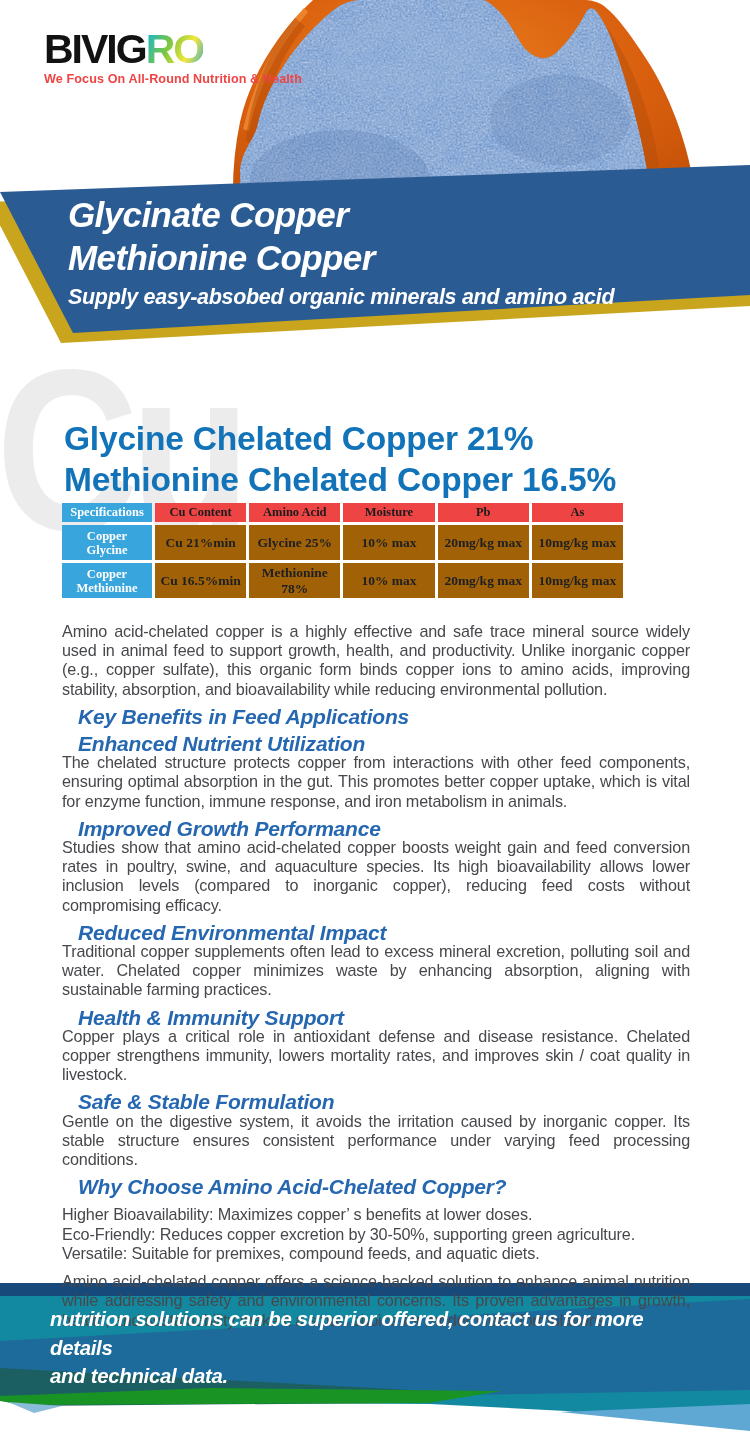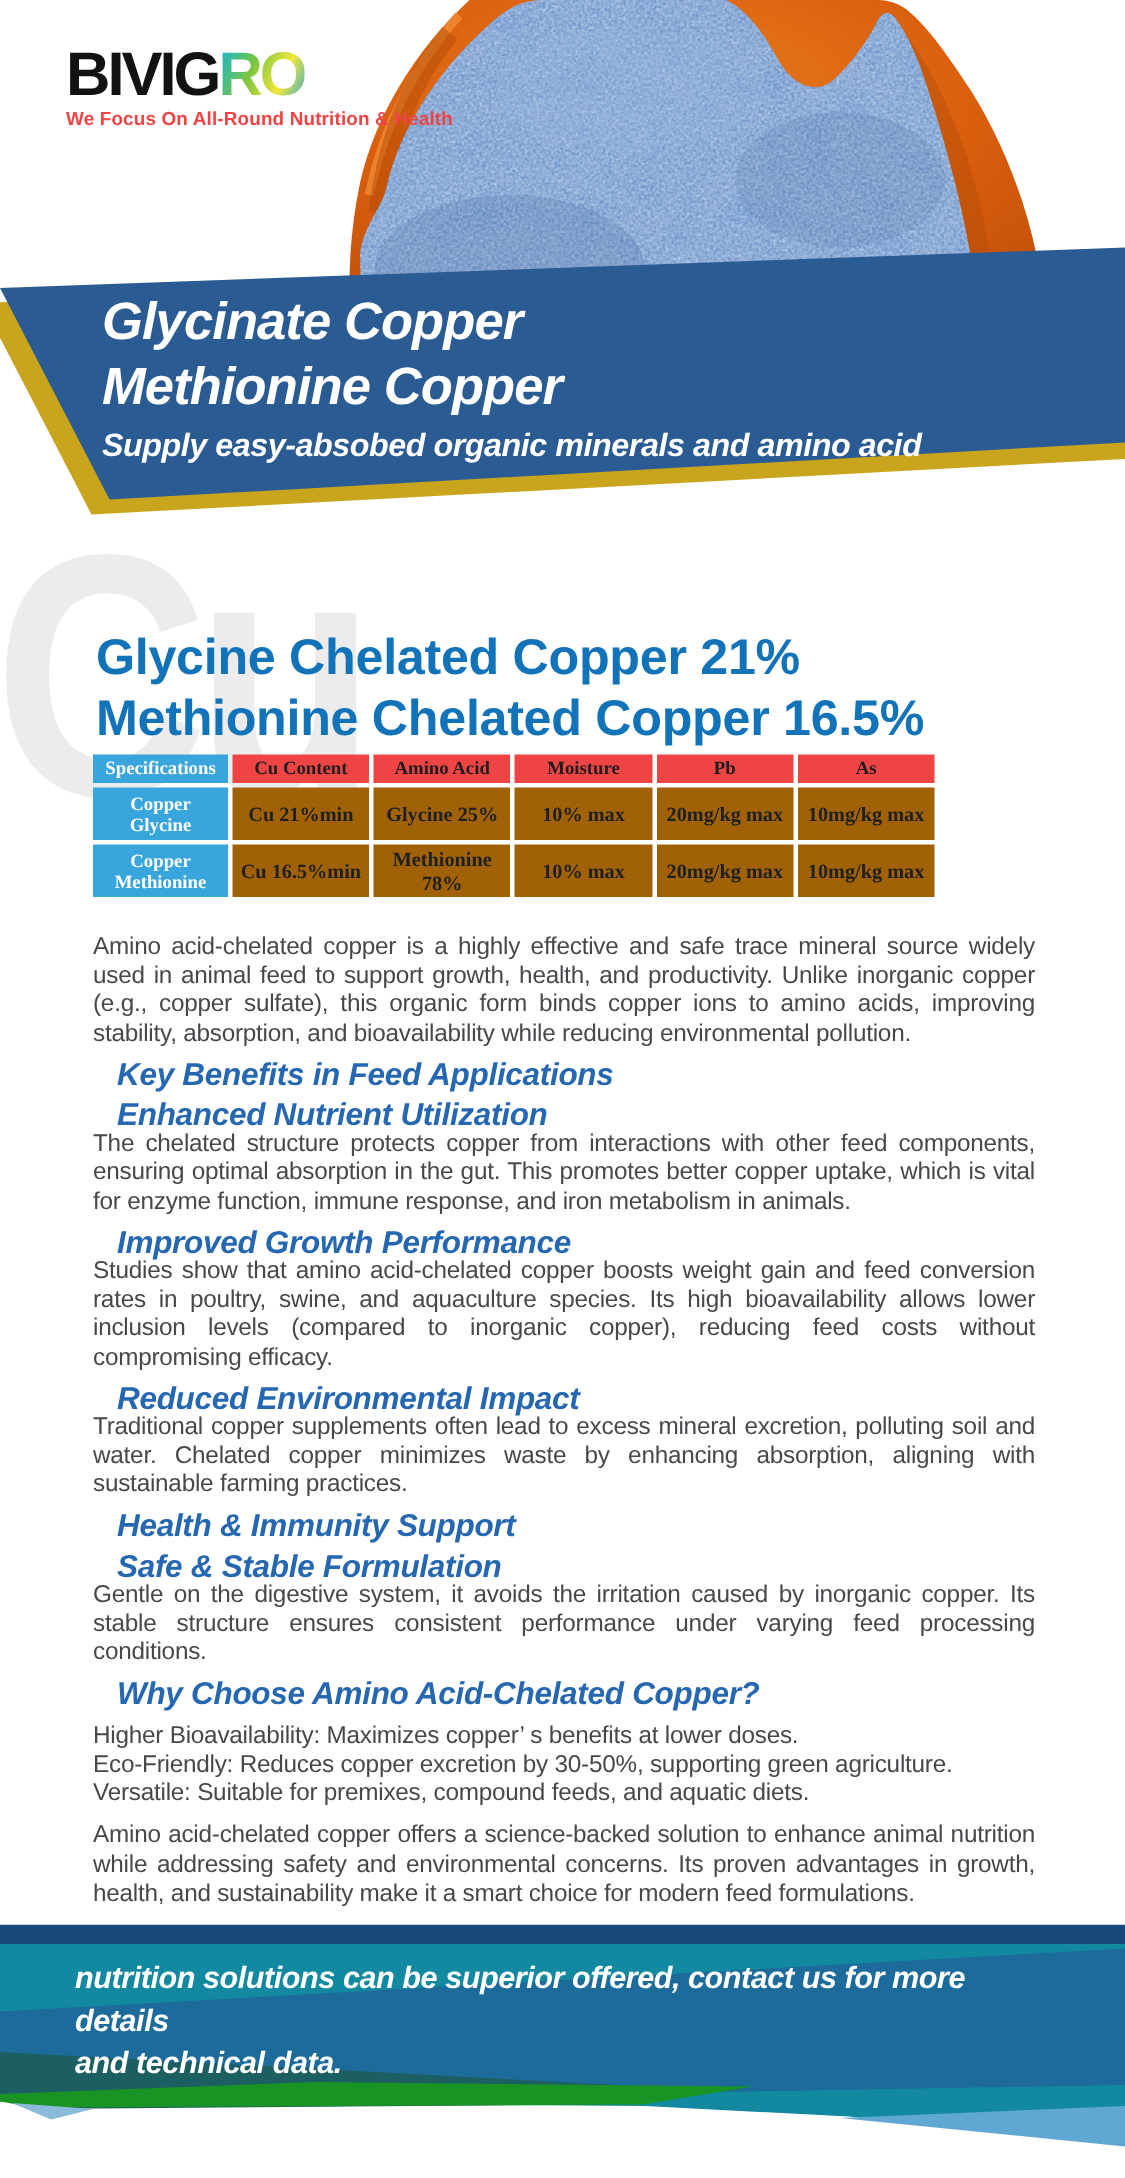--- a/index.html
+++ b/index.html
@@ -151,20 +151,21 @@
     <p>Amino acid-chelated copper is a highly effective and safe trace mineral source widely used in animal feed to support growth, health, and productivity.  Unlike inorganic copper (e.g., copper sulfate), this organic form binds copper ions to amino acids, improving stability, absorption, and bioavailability while reducing environmental pollution.</p>
     <div>
         <h3>Key Benefits in Feed Applications</h3>
         <h3>Enhanced Nutrient Utilization</h3>
         <p>The chelated structure protects copper from interactions with other feed components, ensuring optimal absorption in the gut.  This promotes better copper uptake, which is vital for enzyme function, immune response, and iron metabolism in animals.</p>
         <h3>Improved Growth Performance</h3>
         <p>Studies show that amino acid-chelated copper boosts weight gain and feed conversion rates in poultry, swine, and aquaculture species.  Its high bioavailability allows lower inclusion levels (compared to inorganic copper), reducing feed costs without compromising efficacy.</p>
         <h3>Reduced Environmental Impact</h3>
         <p>Traditional copper supplements often lead to excess mineral excretion, polluting soil and water.  Chelated copper minimizes waste by enhancing absorption, aligning with sustainable farming practices.</p>
         <h3>Health &amp; Immunity Support</h3>
+        <p>Copper plays a critical role in antioxidant defense and disease resistance.  Chelated copper strengthens immunity, lowers mortality rates, and improves skin / coat quality in livestock.</p>
         <h3>Safe &amp; Stable Formulation</h3>
         <p>Gentle on the digestive system, it avoids the irritation caused by inorganic copper.  Its stable structure ensures consistent performance under varying feed processing conditions.</p>
         <h3>Why Choose Amino Acid-Chelated Copper?</h3>
       </div>
     <div class="bullets">
         <p>Higher Bioavailability: Maximizes copper’ s benefits at lower doses.</p>
         <p>Eco-Friendly: Reduces copper excretion by 30-50%, supporting green agriculture.</p>
         <p>Versatile: Suitable for premixes, compound feeds, and aquatic diets.</p>
       </div>
     <p class="closing">Amino acid-chelated copper offers a science-backed solution to enhance animal nutrition while addressing safety and environmental concerns.  Its proven advantages in growth, health, and sustainability make it a smart choice for modern feed formulations.</p>

